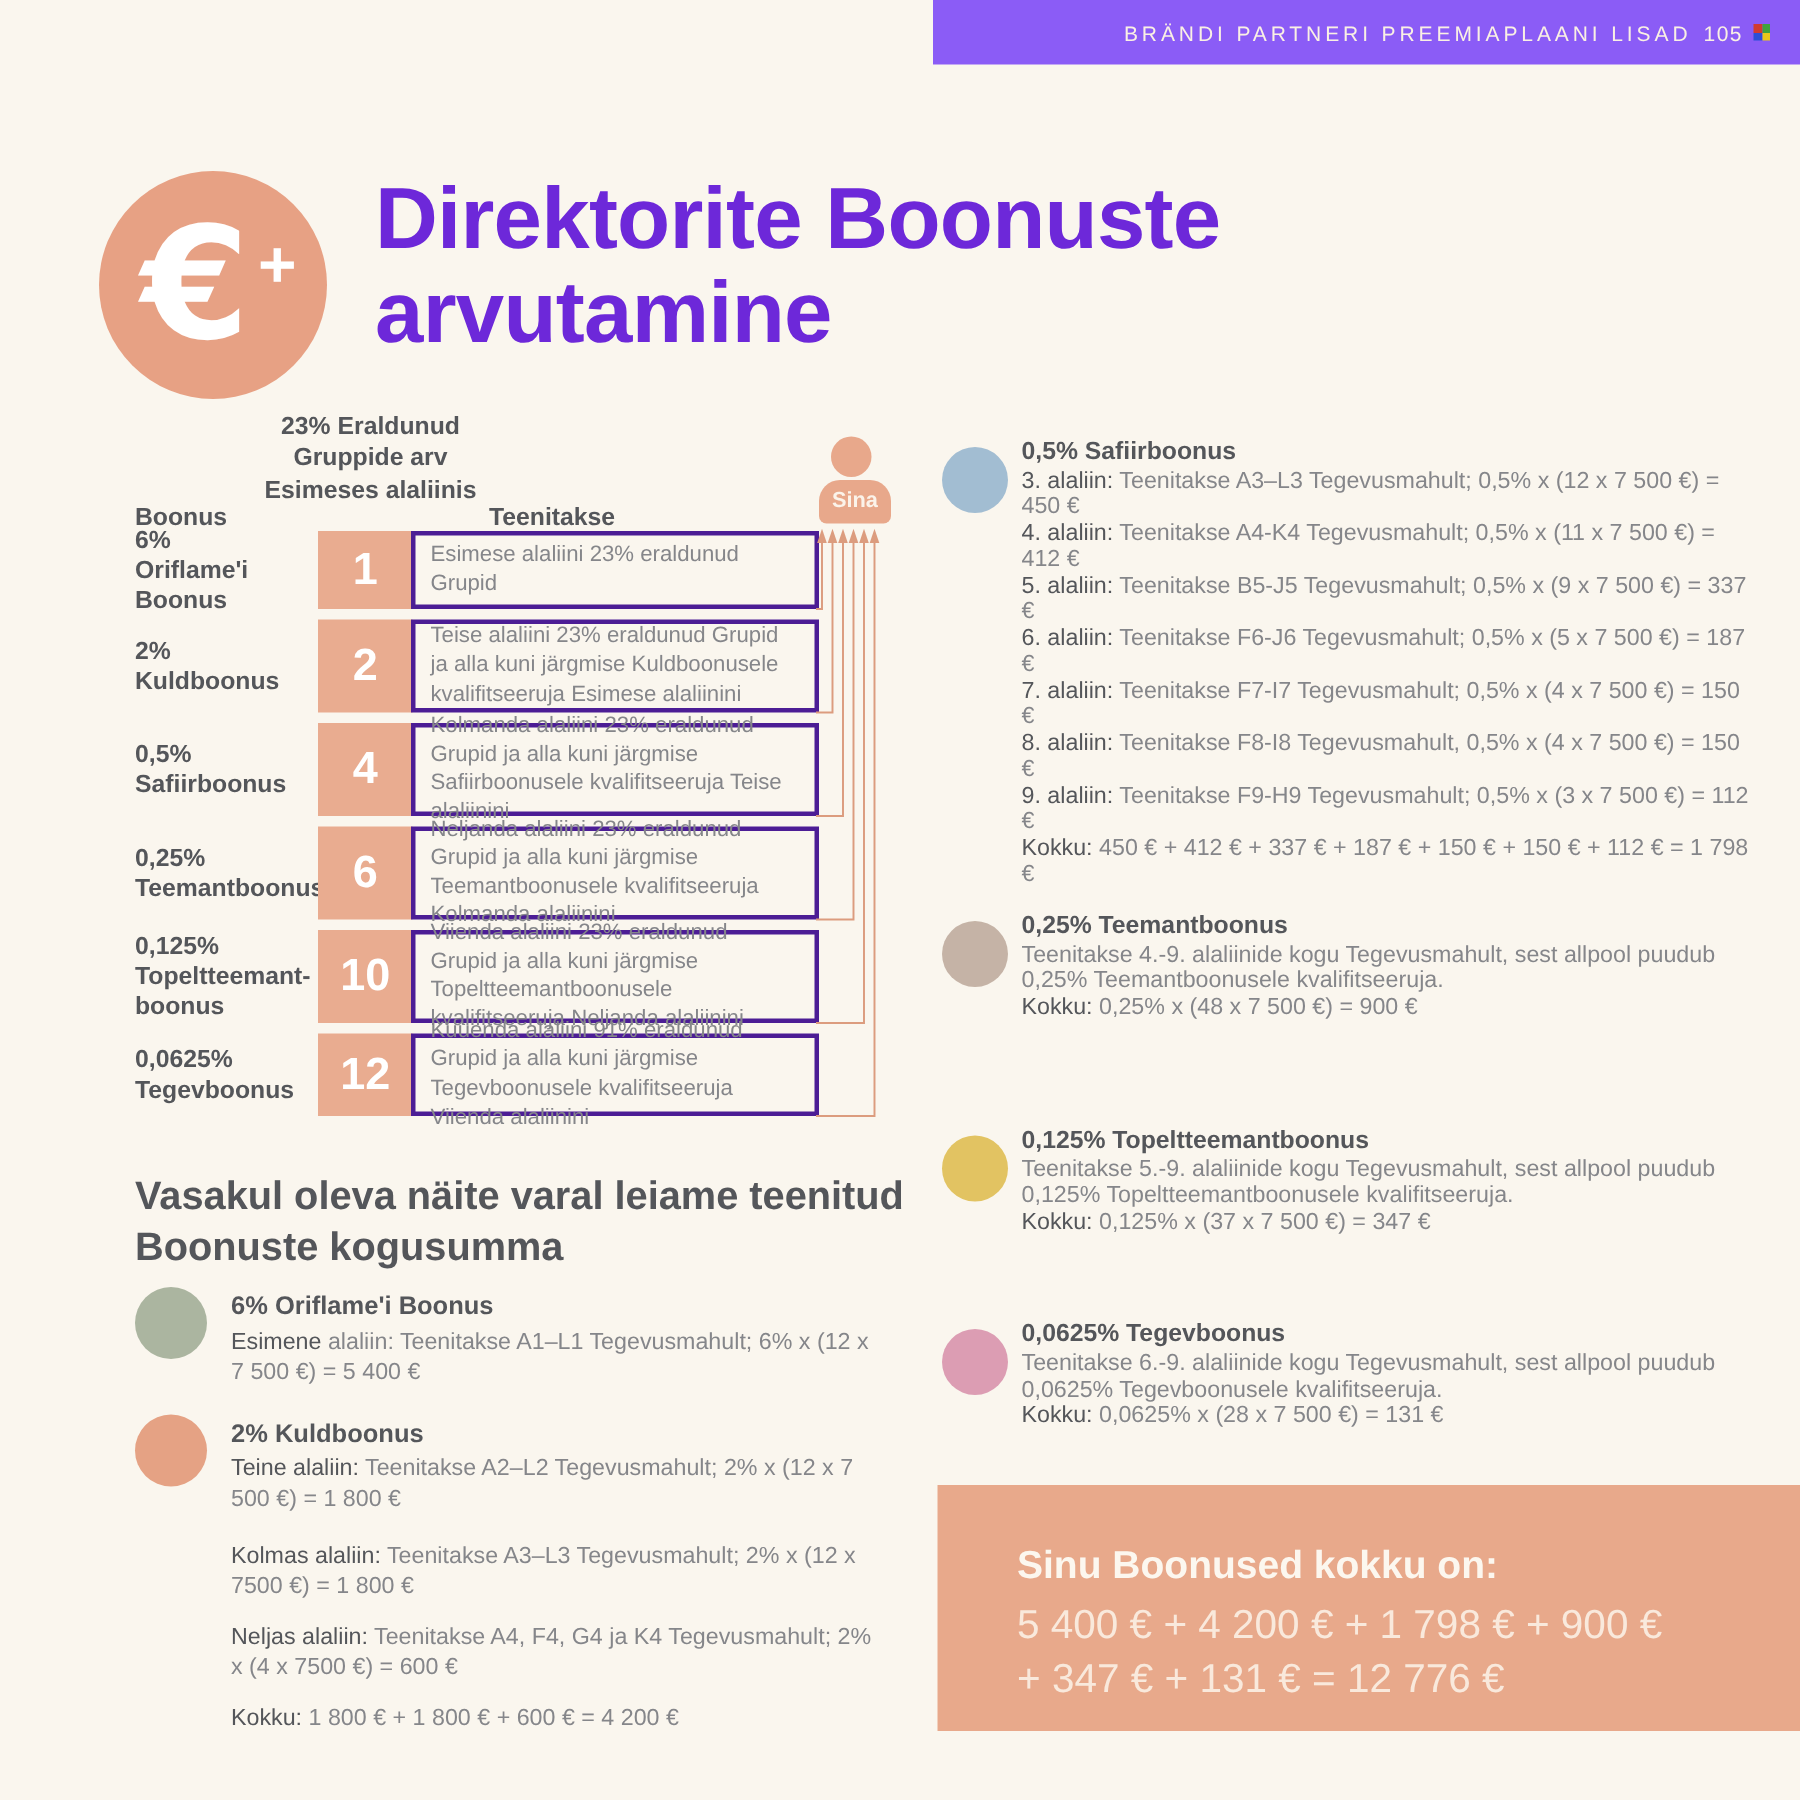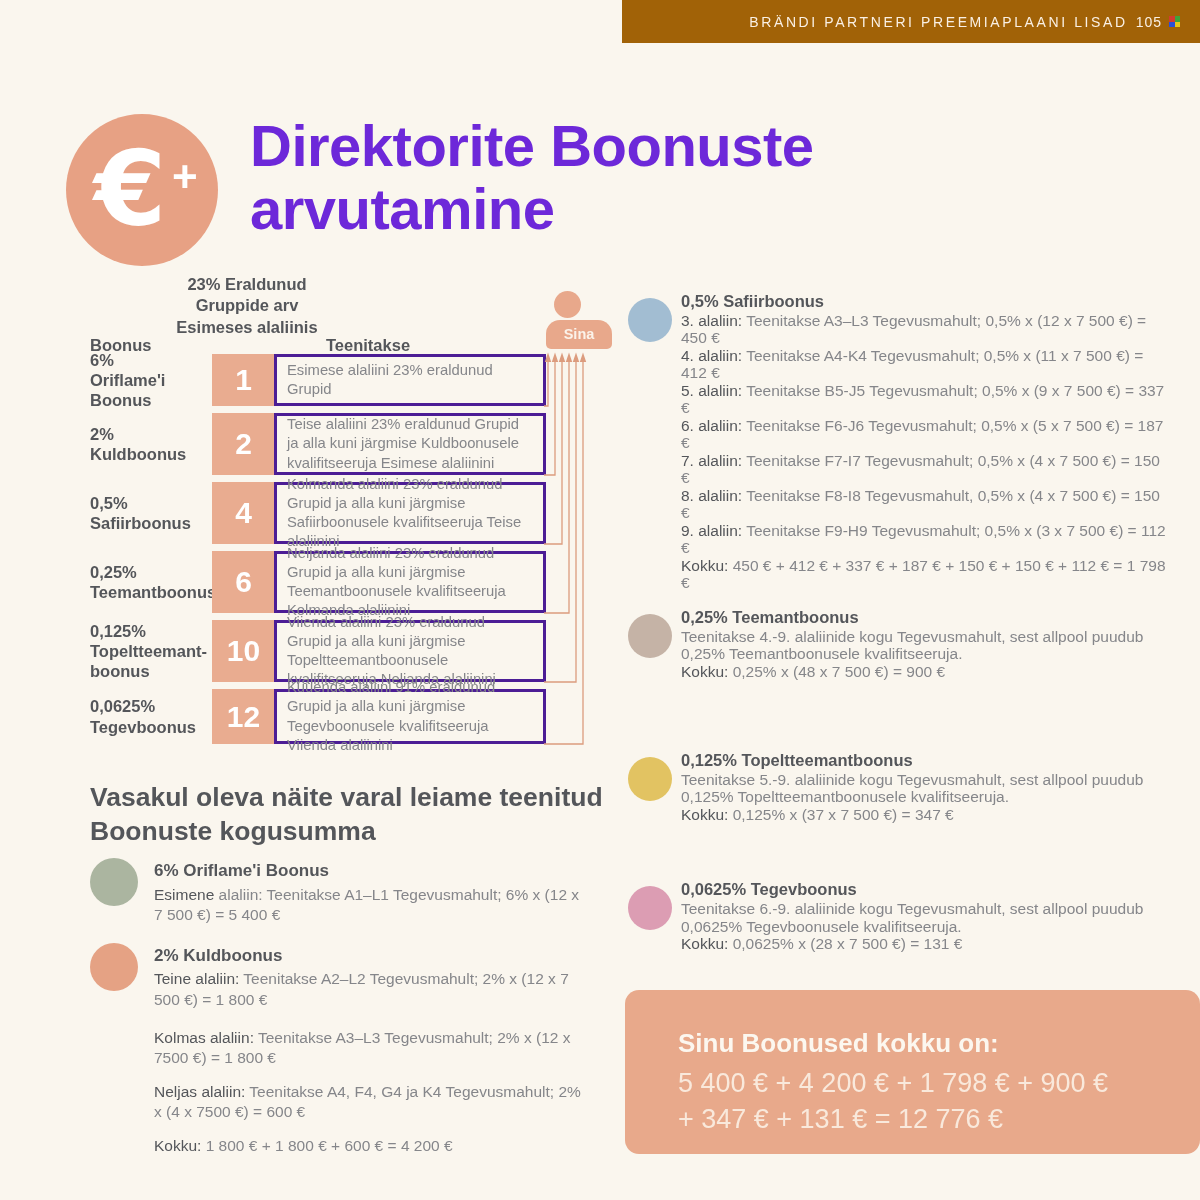--- a/index.html
+++ b/index.html
@@ -5,21 +5,21 @@
   * { margin:0; padding:0; box-sizing:border-box; }
   body { background:#e8e4dc; }
   .page {
     position:relative; width:1200px; height:1200px; margin:0 auto;
     background:#FAF6EE; overflow:hidden;
     font-family:"Liberation Sans", sans-serif; color:#85868A;
   }
   
   .topbar {
     position:absolute; left:622px; right:0; top:0; height:43px;
-    background:#a16207; display:flex; align-items:center; justify-content:flex-end;
+    background:#8b5cf6; display:flex; align-items:center; justify-content:flex-end;
     padding-right:20px; color:#FAF0E4;
   }
   .topbar-title { font-size:14px; letter-spacing:2.6px; }
   .pagenum { font-size:14px; letter-spacing:1px; margin-left:8px; }
   .pixicon { width:11px; height:11px; margin-left:7px; display:grid;
     grid-template-columns:1fr 1fr; grid-template-rows:1fr 1fr; }
   .px-r{background:#d23b2f}.px-g{background:#3fa33c}.px-b{background:#2b4fd7}.px-y{background:#e8c619}
   
   .euro-badge { position:absolute; left:66px; top:114px; width:152px; height:152px;
     border-radius:50%; background:#E7A184; }
@@ -42,21 +42,21 @@
   .row.last  { height:55px; }
   .row .lbl { width:122px; font-weight:700; font-size:16.5px; color:#54565A;
     line-height:1.22; white-space:pre-line; display:flex; align-items:center; }
   .row .num { width:63px; flex:none; background:#E9AC90; color:#fff; font-size:30px; font-weight:700;
     display:flex; align-items:center; justify-content:center; }
   .row .dsc { flex:1; border:3px solid #4c1d95; margin-left:-1px; padding:5px 10px;
     font-size:14.8px; color:#85868A; line-height:1.3; display:flex; align-items:center; }
   
   .sina { position:absolute; left:546px; top:291px; width:42px; }
   .sina .head { width:27px; height:27px; border-radius:50%; background:#E8A88B; margin:0 auto 2px; }
-  .sina .bod { position:relative; width:66px; height:29px; border-radius:14px 14px 5px 5px; background:#E8A88B;padding-left:41px; }
+  .sina .bod { position:relative; width:48px; height:29px; border-radius:14px 14px 5px 5px; background:#E8A88B;padding-left:41px; }
   .sina .lab { position:absolute; left:0; right:0; top:6px; text-align:center;
     color:#FBF3EA; font-size:14.5px; font-weight:700; }
   .connectors { position:absolute; left:544px; top:350px; }
   
   .example-heading { position:absolute; left:90px; top:780px; font-size:26.5px; font-weight:700;
     color:#54565A; line-height:1.3; white-space:pre-line; }
   
   .lcol { position:absolute; left:90px; top:858px; width:500px; }
   .lsec { display:flex; margin-bottom:17px; }
   .lsec .dot { width:48px; height:48px; border-radius:50%; flex:none; margin-right:16px; }
@@ -72,21 +72,21 @@
   .rsec { display:flex; }
   .rsec .dot { width:44px; height:44px; border-radius:50%; flex:none; margin:6px 9px 0 0; }
   .rsec-text { font-size:15.5px; line-height:1.13; }
   .rsec-text .sec-title { font-size:16.5px; margin:0; line-height:1.2; }
   .rsec-text p { margin:0; }
   .mt-teemant { margin-top:16px; }
   .mt-topelt  { margin-top:71px; }
   .mt-tegev   { margin-top:57px; }
   
   .total-box { position:absolute; left:625px; right:0; top:990px; height:164px;
-    background:#E8A98B; padding:38px 16px 0 53px;border-radius:14px; }
+    background:#E8A98B; padding:38px 16px 0 53px; }
   .total-box .t { font-size:26px; font-weight:700; color:#FCF7EF; margin-bottom:7px; }
   .total-box .f { font-size:27px; line-height:1.33; color:#F9E9DC; white-space:nowrap; }
 </style>
 </head>
 <body>
 
 <div class="page">
 
   <header class="topbar">
     <span class="topbar-title">BRÄNDI PARTNERI PREEMIAPLAANI LISAD</span>

